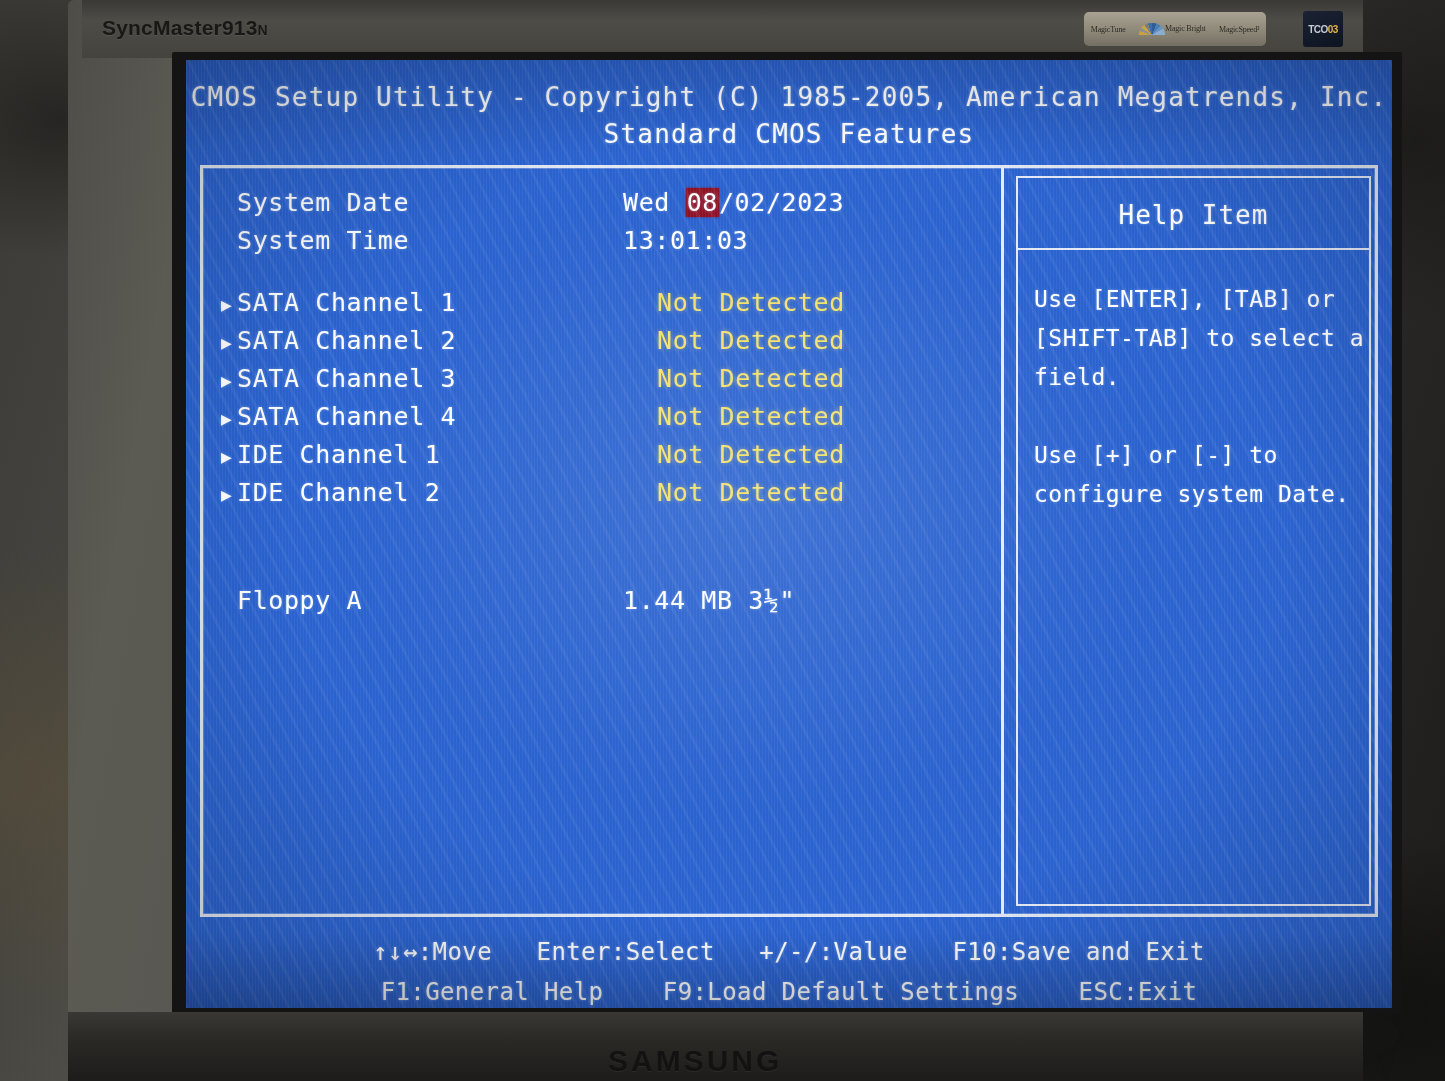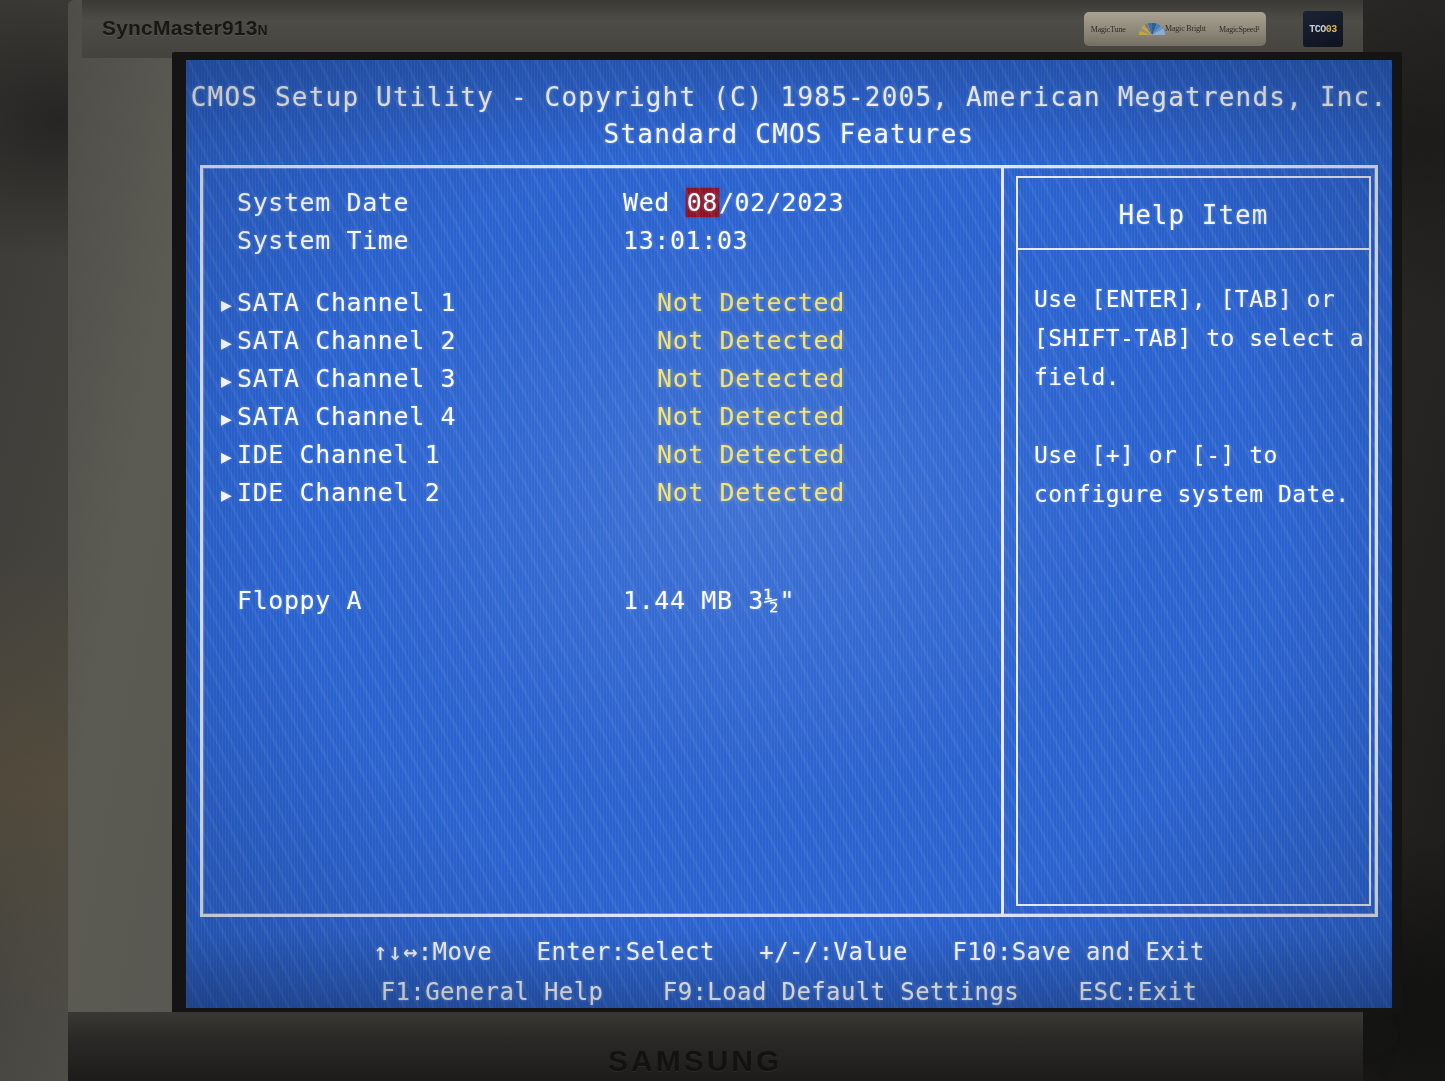--- a/index.html
+++ b/index.html
@@ -93,21 +93,21 @@
     border-radius: 26px 26px 0 0;
     margin-bottom: 1px;
   }
   .tco {
     position: absolute;
     left: 1235px; top: 11px;
     width: 40px; height: 36px;
     background: linear-gradient(160deg, #1b2334 0%, #0d1320 100%);
     border-radius: 3px;
     display: flex; align-items: center; justify-content: center;
-    font-family: Liberation Mono, monospace;
+    font-family: Liberation Sans, sans-serif;
     color: #c6ccd6;
     font-size: 10px; font-weight: 700;
     letter-spacing: -.5px;
   }
   .tco .yr { color: #e0b44a; }
 
   .bezel-bottom {
     position: absolute;
     left: 0; top: 1012px; width: 1295px; height: 69px;
     background: linear-gradient(180deg, #393834 0%, #2a2926 40%, #1d1c1a 100%);

